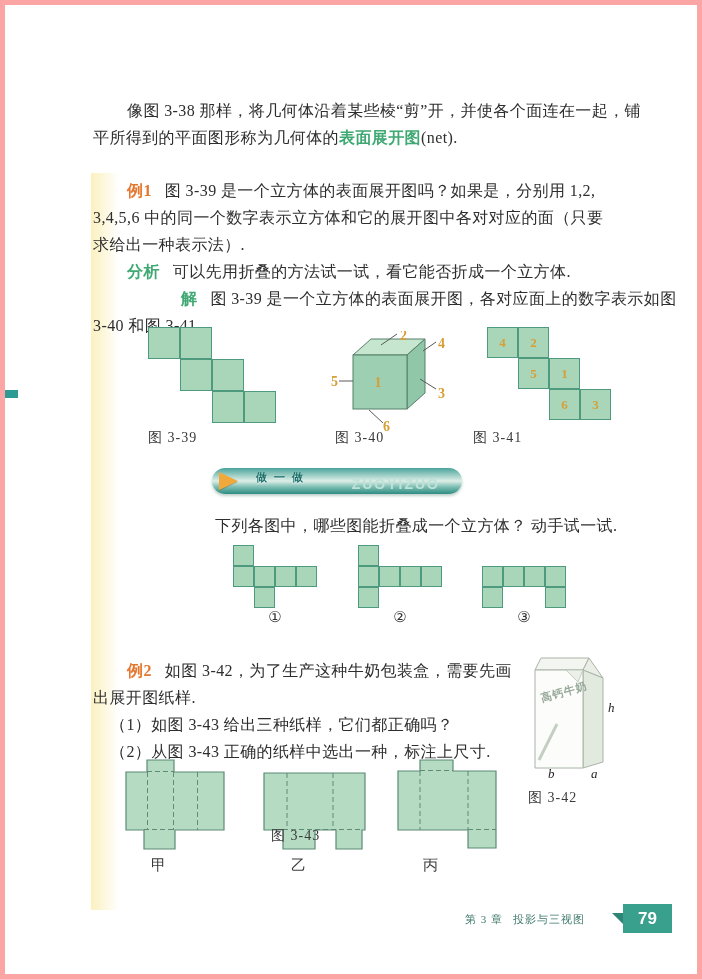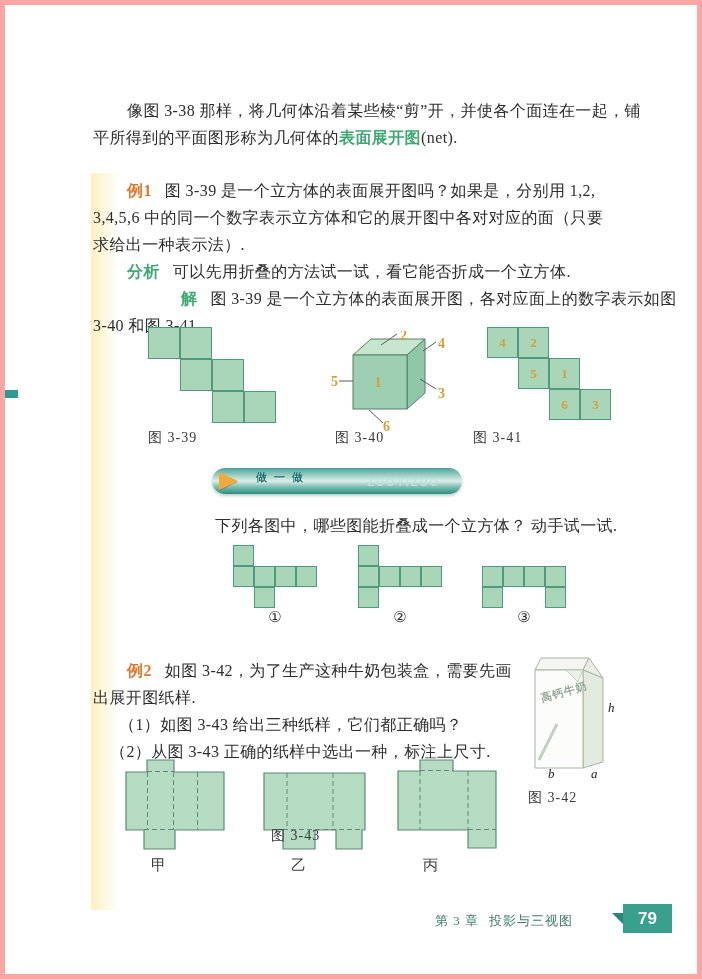--- a/index.html
+++ b/index.html
@@ -36,29 +36,29 @@
   .banner .tri {
     position:absolute; left:7px; top:4px; width:0; height:0;
     border-left:19px solid #f2a93b; border-top:9px solid transparent; border-bottom:9px solid transparent;
     filter:drop-shadow(0 1px 0 rgba(120,80,0,0.35));
   }
   .banner .ttl {
     position:absolute; left:44px; top:2px; font-size:11px; font-weight:bold; color:#1e6f6c;
     letter-spacing:7px; text-shadow:0 1px 1px rgba(255,255,255,0.65);
   }
   .banner .pinyin {
-    position:absolute; right:22px; top:8px; font-size:11px; font-weight:bold; color:#bfe2d8;
+    position:absolute; right:22px; top:8px; font-size:14px; font-weight:bold; color:#bfe2d8;
     letter-spacing:2px; font-family:"Liberation Sans",sans-serif;
   }
 
   .fig-svg { position:absolute; }
 
   .footer-chapter {
-    position:absolute; left:430px; top:907px; width:180px; text-align:left;
-    font-size:13px; color:#417c6d; letter-spacing:1px;
+    position:absolute; left:430px; top:907px; width:180px; text-align:center;
+    font-size:11px; color:#417c6d; letter-spacing:1px;
   }
   .footer-chapter .sec { margin-left:10px; }
   .page-badge {
     position:absolute; left:618px; top:899px; width:49px; height:29px; background:#38a08c;
     color:#ffffff; font-size:17px; font-weight:bold; text-align:center; line-height:29px;
     font-family:"Liberation Sans",sans-serif;
   }
   .page-badge .notch {
     position:absolute; left:-11px; top:9px; width:0; height:0;
     border-right:11px solid #2d8576; border-bottom:11px solid transparent;
@@ -143,21 +143,21 @@
   <div class="sq s21" style="left:477px; top:561px;"></div>
   <div class="sq s21" style="left:498px; top:561px;"></div>
   <div class="sq s21" style="left:519px; top:561px;"></div>
   <div class="sq s21" style="left:540px; top:561px;"></div>
   <div class="sq s21" style="left:477px; top:582px;"></div>
   <div class="sq s21" style="left:540px; top:582px;"></div>
   <div class="netlabel" style="left:504px; top:603px;">③</div>
 
   <div class="t" style="left:122px; top:656px;"><span class="lbl-o">例2</span><span>如图 3-42，为了生产这种牛奶包装盒，需要先画</span></div>
   <div class="t" style="left:88px;  top:683px;">出展开图纸样.</div>
-  <div class="t" style="left:114px; top:710px;">（1）如图 3-43 给出三种纸样，它们都正确吗？</div>
+  <div class="t" style="left:105px; top:710px;">（1）如图 3-43 给出三种纸样，它们都正确吗？</div>
   <div class="t" style="left:105px; top:737px;">（2）从图 3-43 正确的纸样中选出一种，标注上尺寸.</div>
 
   <svg class="fig-svg" style="left:523px; top:645px;" width="95" height="132" viewBox="0 0 95 132">
     <polygon points="7,20 13,8 61,8 55,20" fill="#f3f6f0" stroke="#a8b4a6" stroke-width="1"></polygon>
     <polygon points="55,20 61,8 75,28" fill="#e9efe7" stroke="#a8b4a6" stroke-width="1"></polygon>
     <polygon points="55,20 75,28 75,112 55,118" fill="#e2e9df" stroke="#a8b4a6" stroke-width="1"></polygon>
     <polygon points="7,20 55,20 55,118 7,118" fill="#fcfdfb" stroke="#a8b4a6" stroke-width="1"></polygon>
     <polygon points="38,20 55,20 50,32" fill="#ebf1e9" stroke="#b7c1b5" stroke-width="0.8"></polygon>
     <line x1="11" y1="110" x2="29" y2="74" stroke="#c4cfc2" stroke-width="3"></line>
     <text x="14" y="52" font-size="11" font-weight="bold" fill="#97a898" letter-spacing="1" transform="rotate(-16 14 52)">高钙牛奶</text>

